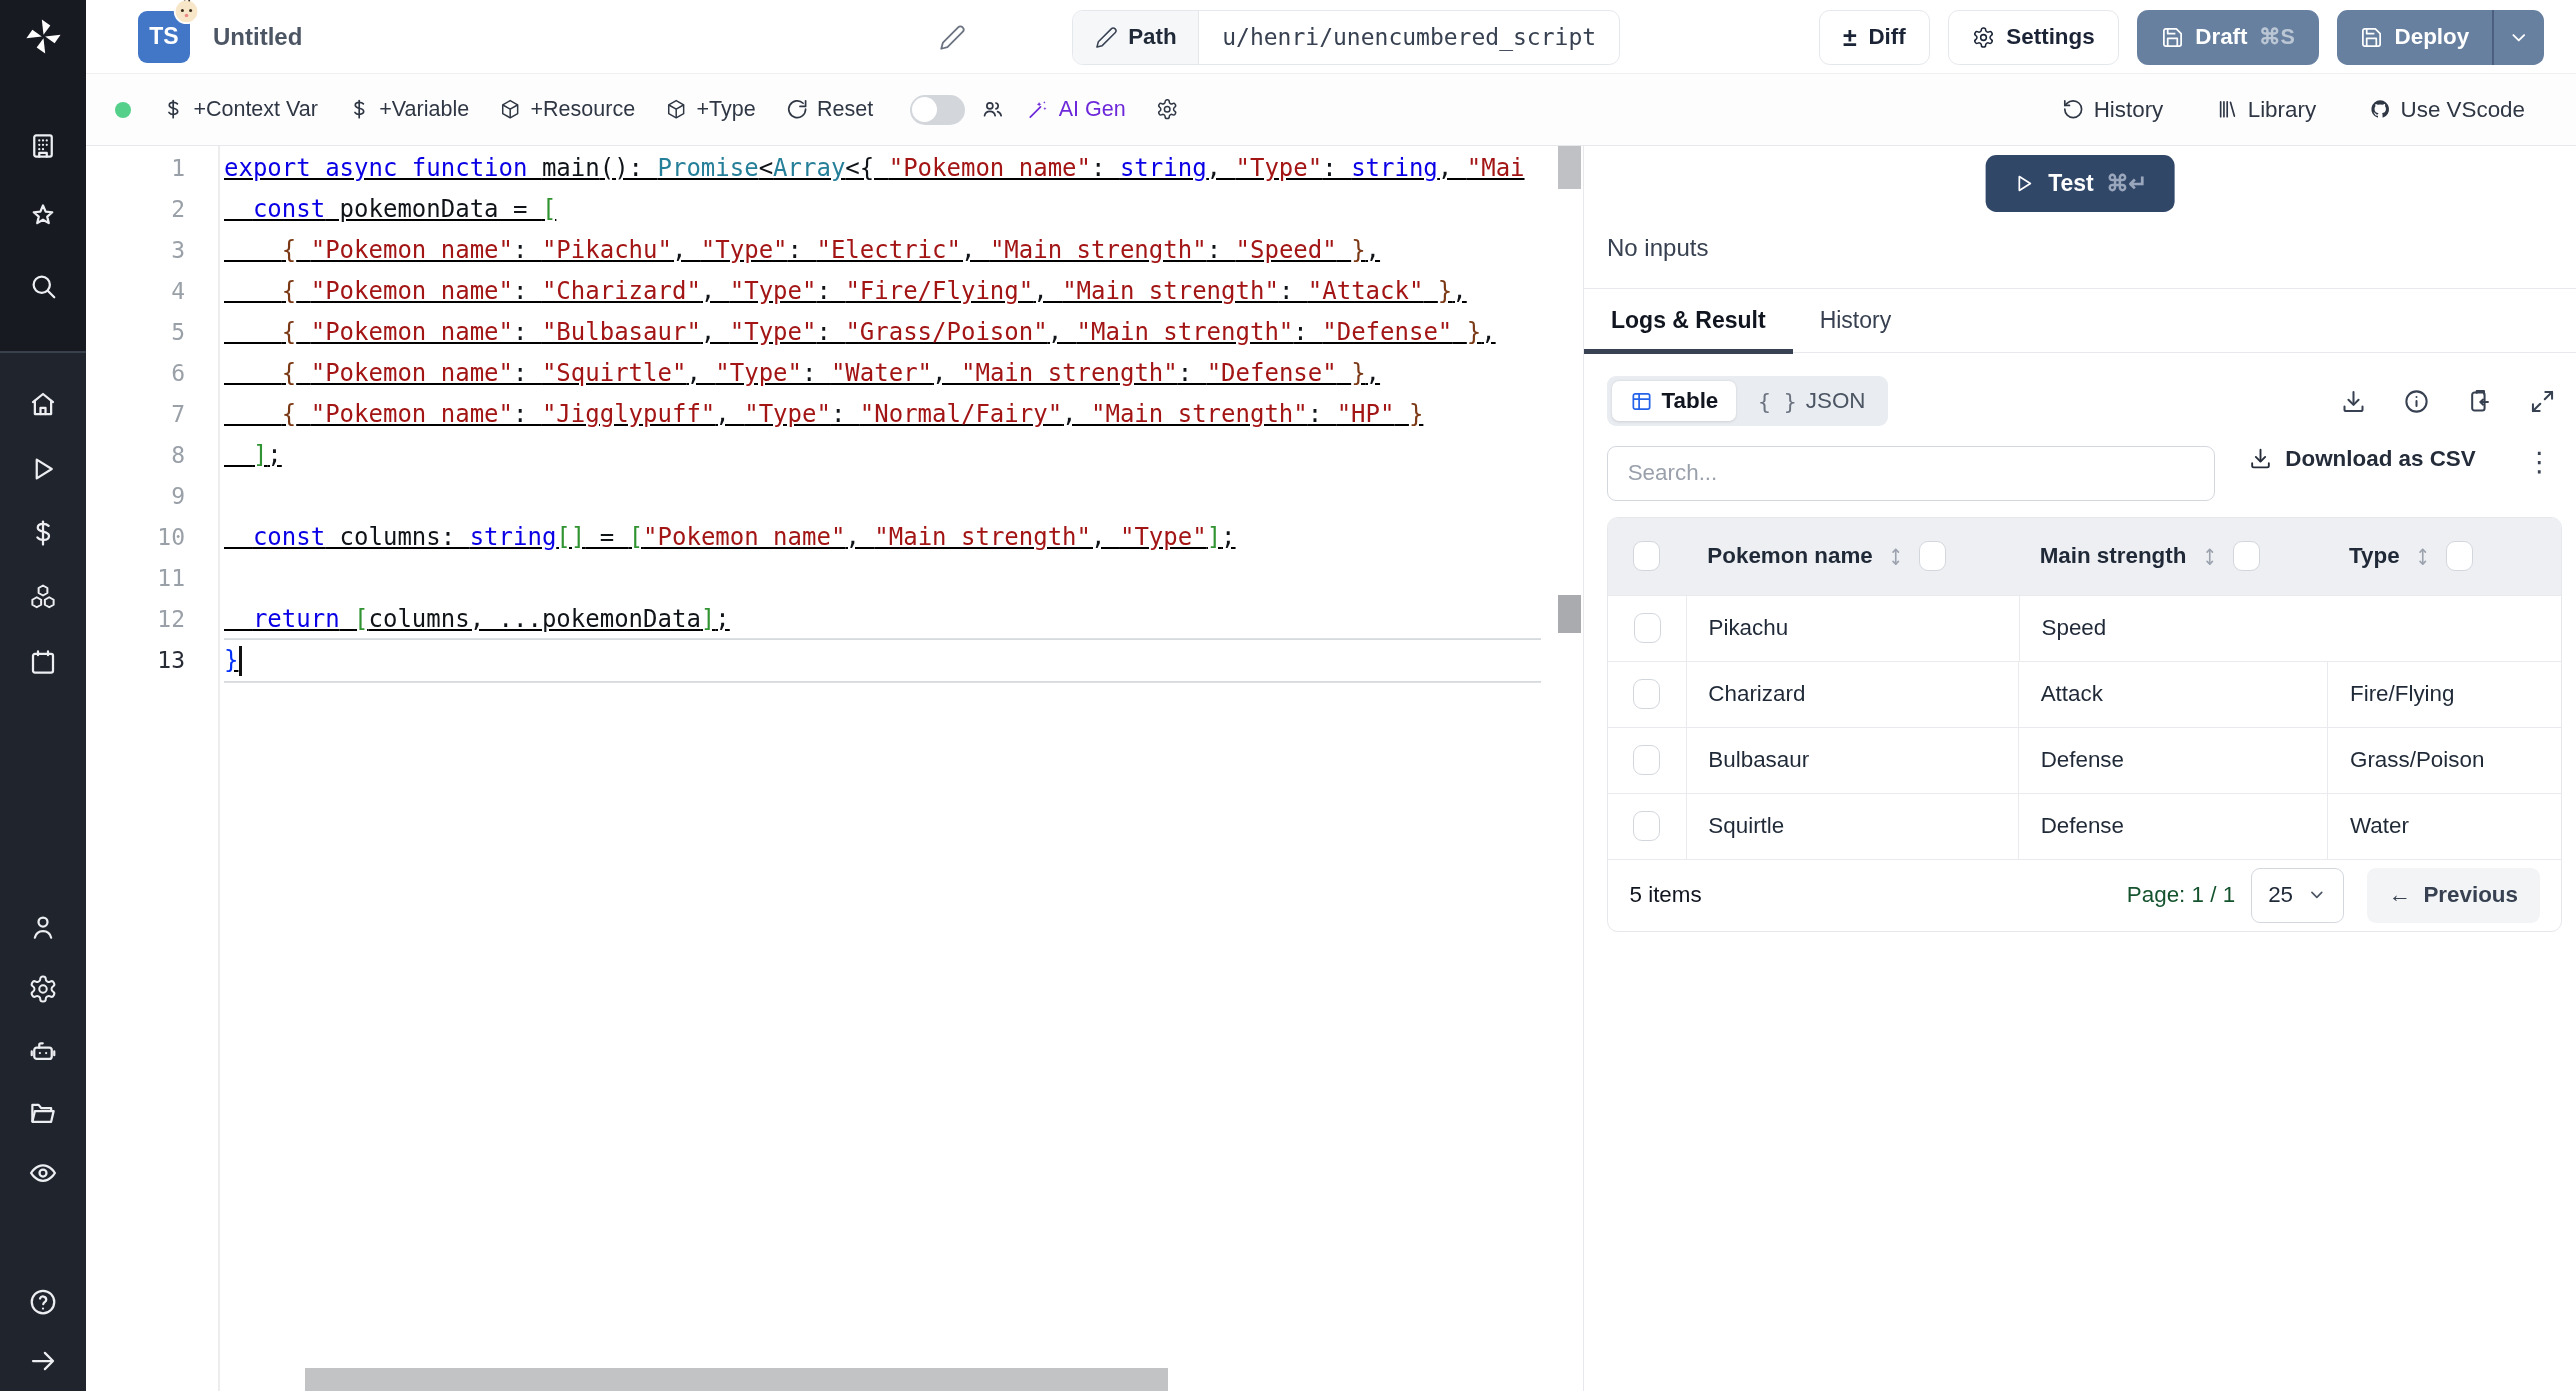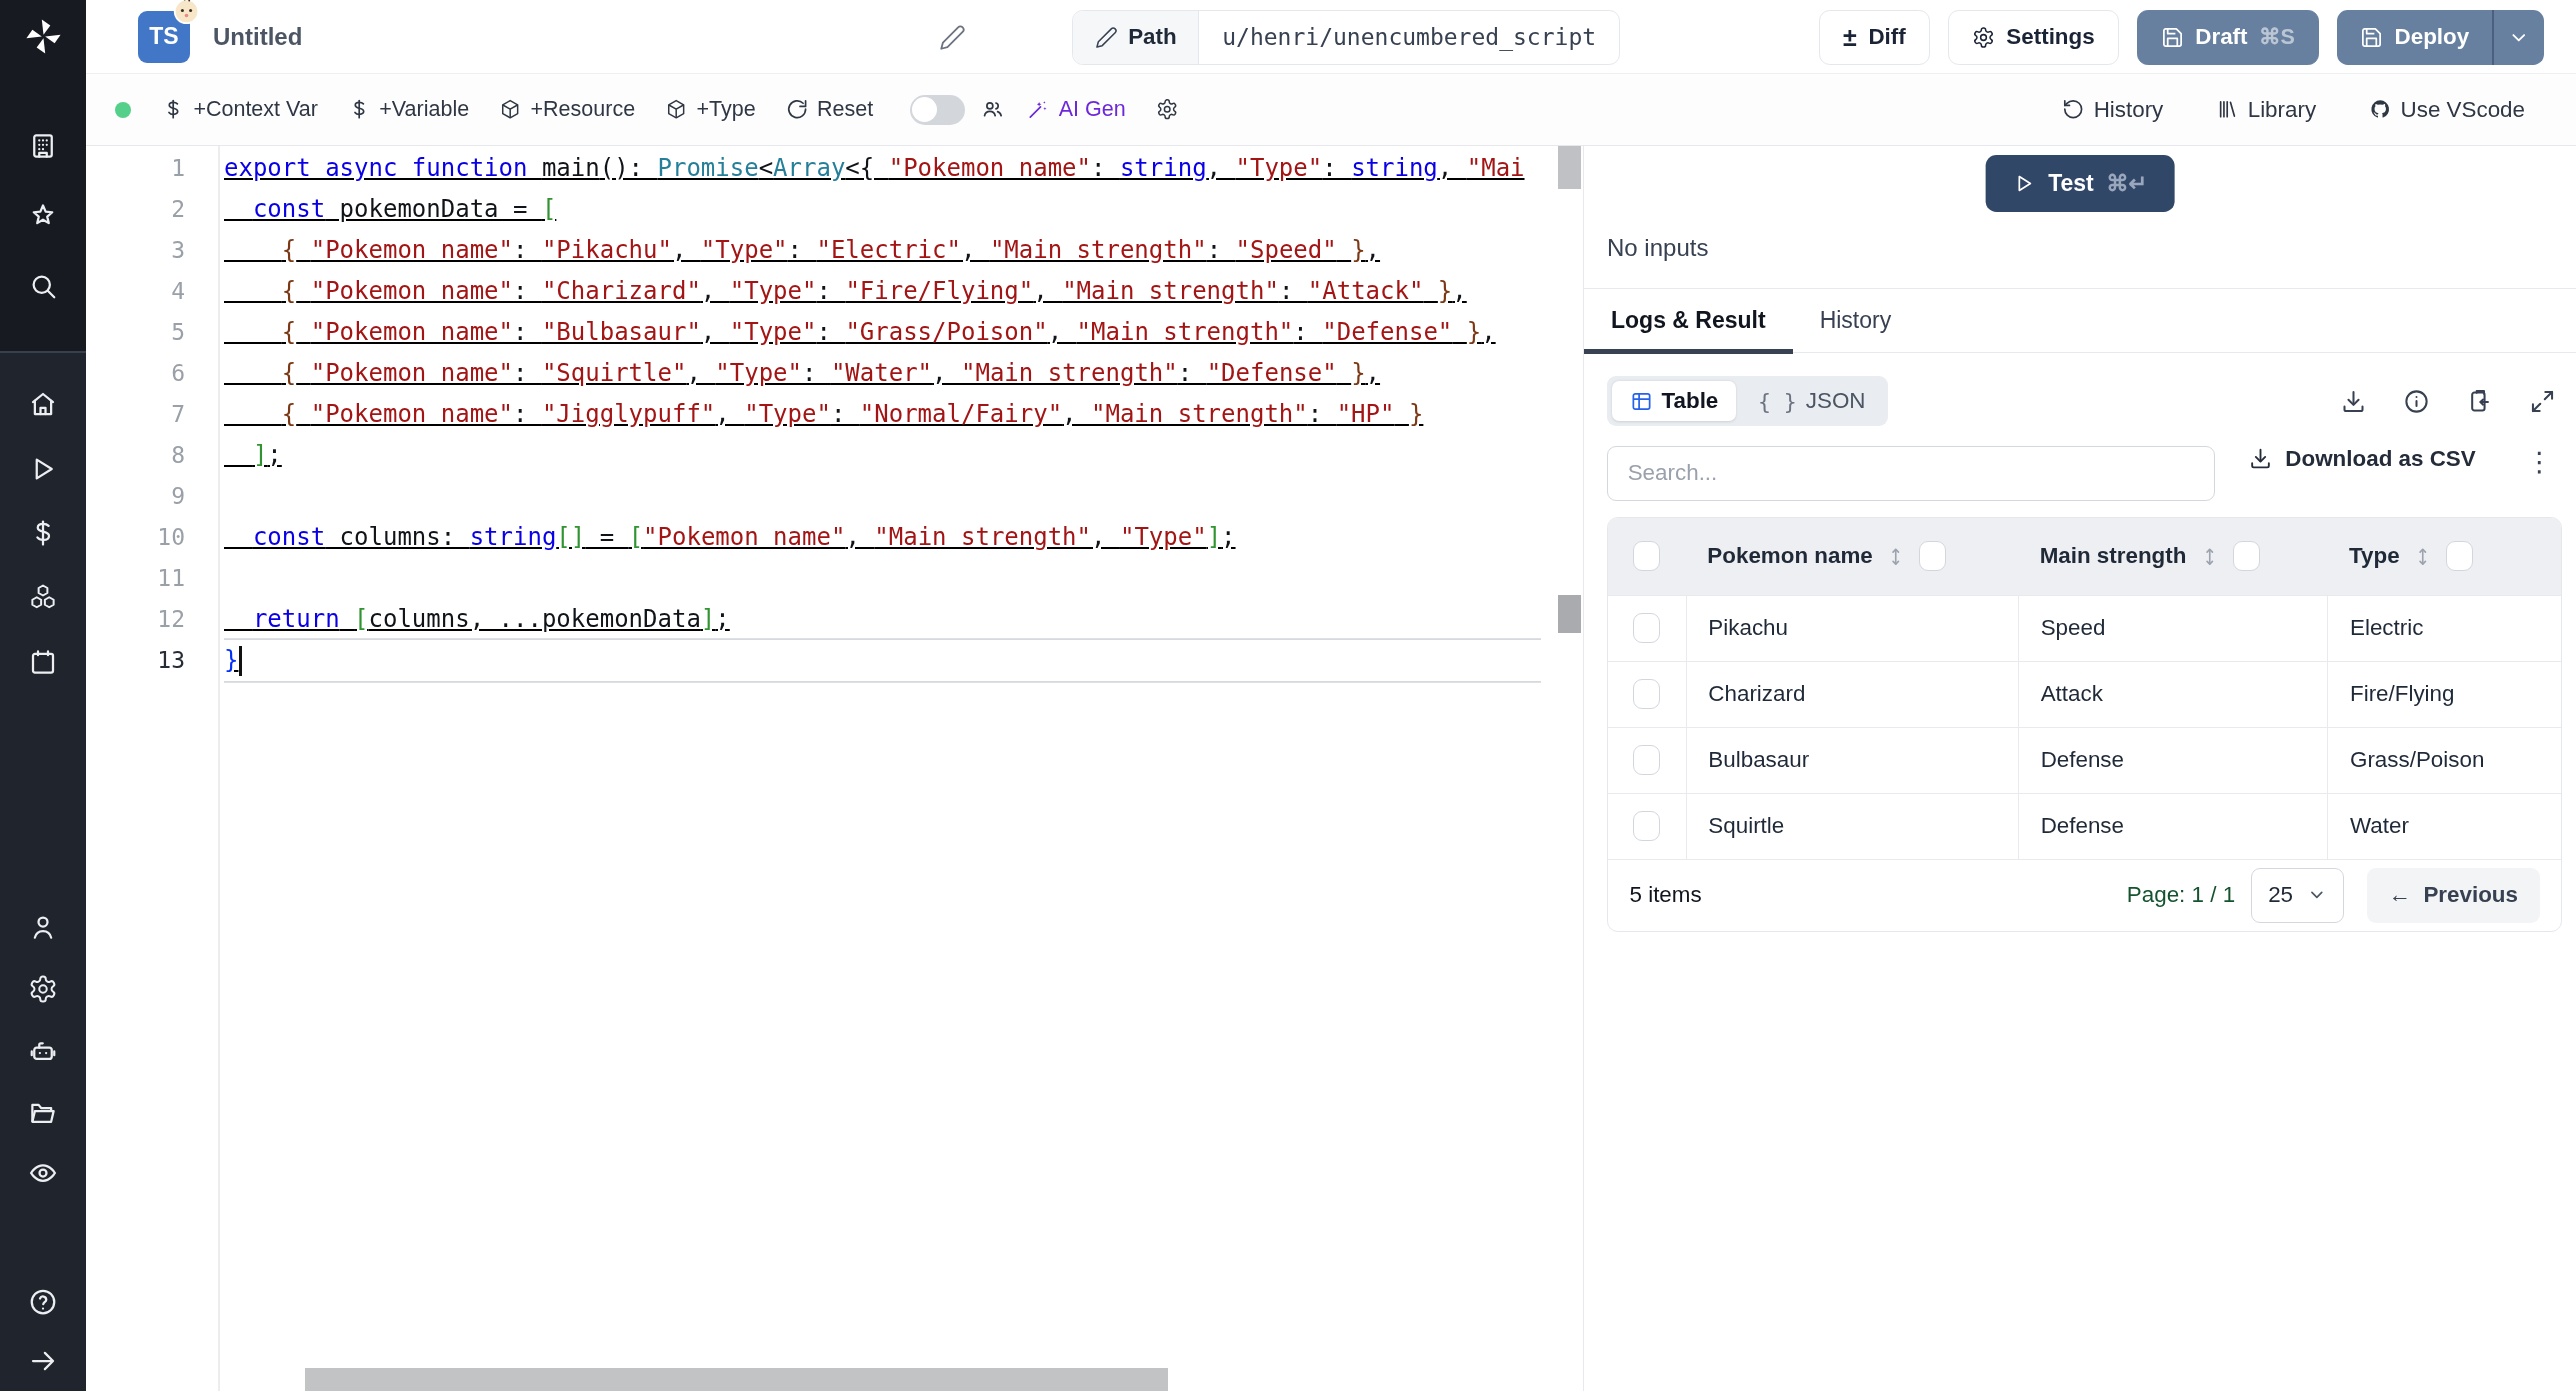--- a/index.html
+++ b/index.html
@@ -565,21 +565,20 @@
         </div>
 
         <div>
 
             <div class="trow">
               <div class="tcell col0">
                 <span class="cbx"></span>
               </div>
               <div class="tcell col1 bl">Pikachu</div>
               <div class="tcell col2 bl">Speed</div>
-              <div class="tcell col3 bl">Electric</div>
             </div>
 
             <div class="trow">
               <div class="tcell col0">
                 <span class="cbx"></span>
               </div>
               <div class="tcell col1 bl">Charizard</div>
               <div class="tcell col2 bl">Attack</div>
               <div class="tcell col3 bl">Fire/Flying</div>
             </div>

